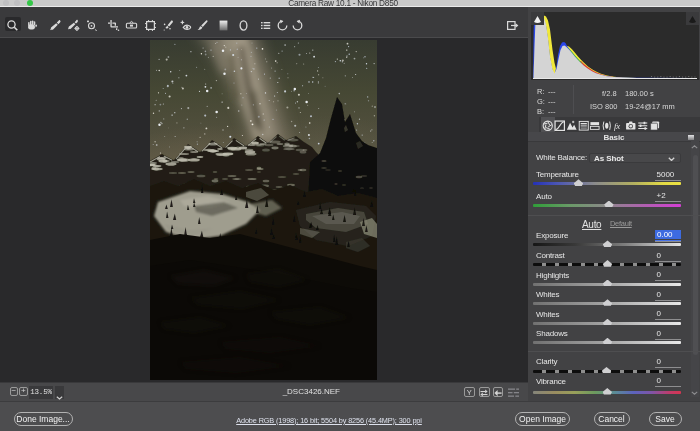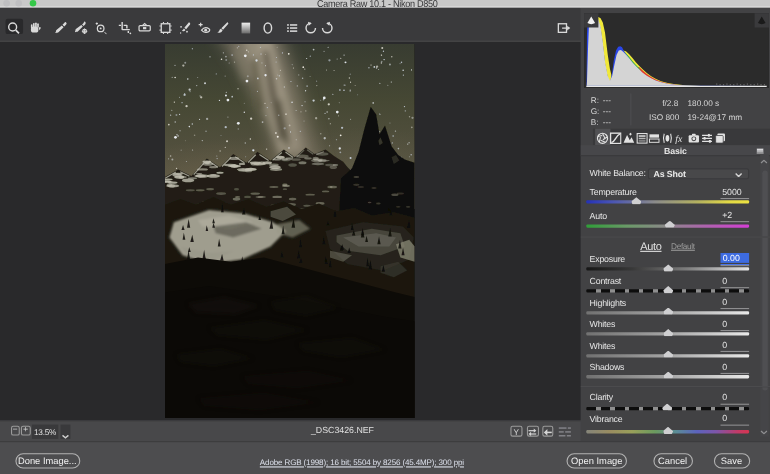--- a/index.html
+++ b/index.html
@@ -18,21 +18,21 @@
   border-radius:2px; }
 
 #preview { position:absolute; left:0; top:38px; width:528px; height:344px; background:#29292b; }
 #photo { position:absolute; left:150px; top:2px; width:227px; height:340px; }
 
 #status { position:absolute; left:0; top:382px; width:528px; height:19px; background:#48484a;
   border-top:1px solid #39393b; }
 .sq { position:absolute; top:4px; width:8.5px; height:8.5px; border:1px solid #9a9a9a;
   border-radius:2px; color:#d5d5d5; font-size:8px; line-height:8px; text-align:center; }
 #zoomfield { position:absolute; left:29px; top:2.5px; width:24px; height:13px; background:#39393b;
-  color:#e0e0e0; font-size:7.5px; letter-spacing:-0.2px; line-height:13px; text-align:center; }
+  color:#e0e0e0; font-size:7.5px; letter-spacing:-0.2px; line-height:13px; text-align:center;font-family:Liberation Mono, monospace; }
 #zoomdrop { position:absolute; left:54.5px; top:2.5px; width:9.5px; height:13px; background:#39393b; text-align:center; }
 
 #bottom { position:absolute; left:0; top:401px; width:700px; height:30px; background:#4d4d4f;
   border-top:1px solid #3c3c3e; }
 .btn { position:absolute; top:9.5px; height:14px; border:1px solid #b2b2b2; border-radius:7px;
   color:#f2f2f2; font-size:8.5px; line-height:12px; text-align:center; }
 #link { position:absolute; top:13.5px; left:234px; width:190px; text-align:center; font-size:7.3px;
   color:#dde1ec; letter-spacing:-0.12px; text-decoration:underline; white-space:nowrap; }
 
 #panel { position:absolute; left:528px; top:7px; width:172px; height:394px; background:#424244; }

